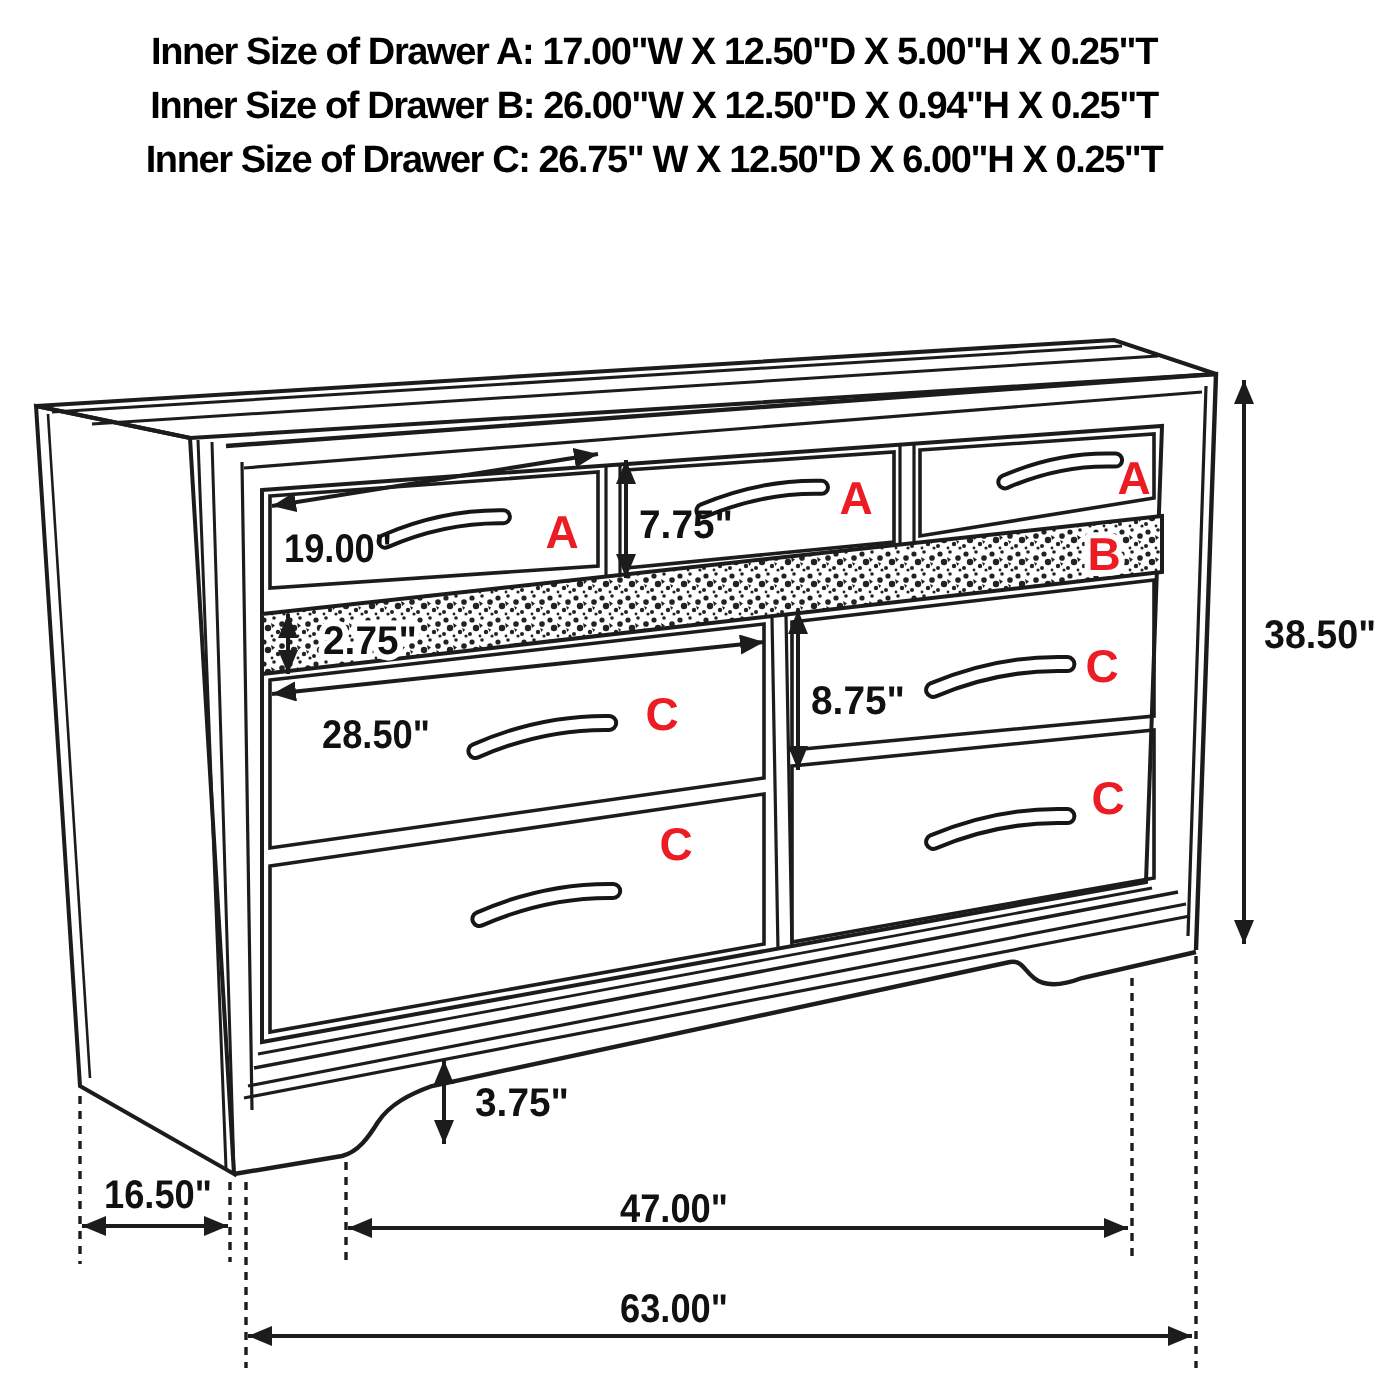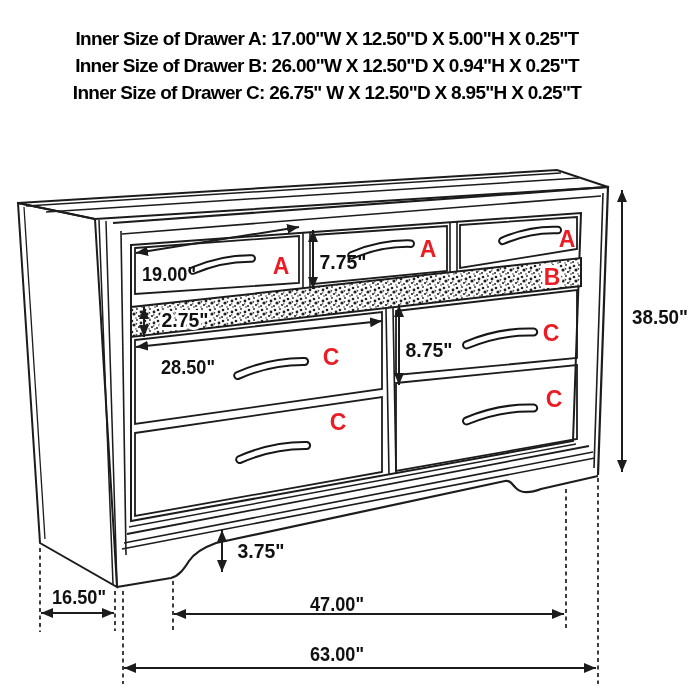--- a/index.html
+++ b/index.html
@@ -1,38 +1,38 @@
 <!DOCTYPE html>
 <html><head>
 <meta charset="utf-8">
 <style>
   html,body{margin:0;padding:0;background:#fff;}
   #stage{position:relative;width:700px;height:700px;background:#ffffff;overflow:hidden;
          font-family:"Liberation Sans",sans-serif;}
   #header{position:absolute;top:13px;left:0;width:654px;text-align:center;
           font-weight:bold;font-size:19px;line-height:27px;color:#000;
-          letter-spacing:-0.7px;margin-top:12px;}
+          letter-spacing:-0.7px;}
   #header div{white-space:nowrap;}
   svg text{font-family:"Liberation Sans",sans-serif;font-weight:bold;}
   .dim{font-size:20px;fill:#111;}
   .red{font-size:23px;fill:#ec1c24;}
   .halo{paint-order:stroke;stroke:#ffffff;stroke-width:6px;stroke-linejoin:round;}
   .ln{stroke:#1c1c1c;fill:none;}
   .dimln{stroke:#1c1c1c;stroke-width:2;fill:none;}
   .dash{stroke:#1c1c1c;stroke-width:1.7;fill:none;stroke-dasharray:4 3.5;}
 </style>
 </head>
 <body>
 
 <div id="stage">
 
   <div id="header">
     <div>Inner Size of Drawer A: 17.00"W X 12.50"D X 5.00"H X 0.25"T</div>
     <div>Inner Size of Drawer B: 26.00"W X 12.50"D X 0.94"H X 0.25"T</div>
-    <div>Inner Size of Drawer C: 26.75" W X 12.50"D X 8.95"H X 0.25"T</div>
+    <div>Inner Size of Drawer C: 26.75" W X 12.50"D X 6.00"H X 0.25"T</div>
   </div>
 
   <svg width="700" height="700" viewBox="0 0 700 700">
     <defs>
       <marker id="ah" markerUnits="userSpaceOnUse" markerWidth="13" markerHeight="11" refX="12" refY="5" orient="auto-start-reverse">
         <path d="M0,0 L12,5 L0,10 Z" fill="#1c1c1c"></path>
       </marker>
       <pattern id="sparkle" width="13" height="11" patternUnits="userSpaceOnUse">
         <rect width="13" height="11" fill="#ffffff"></rect>
         <circle cx="2" cy="2" r="1.3" fill="#222"></circle>

